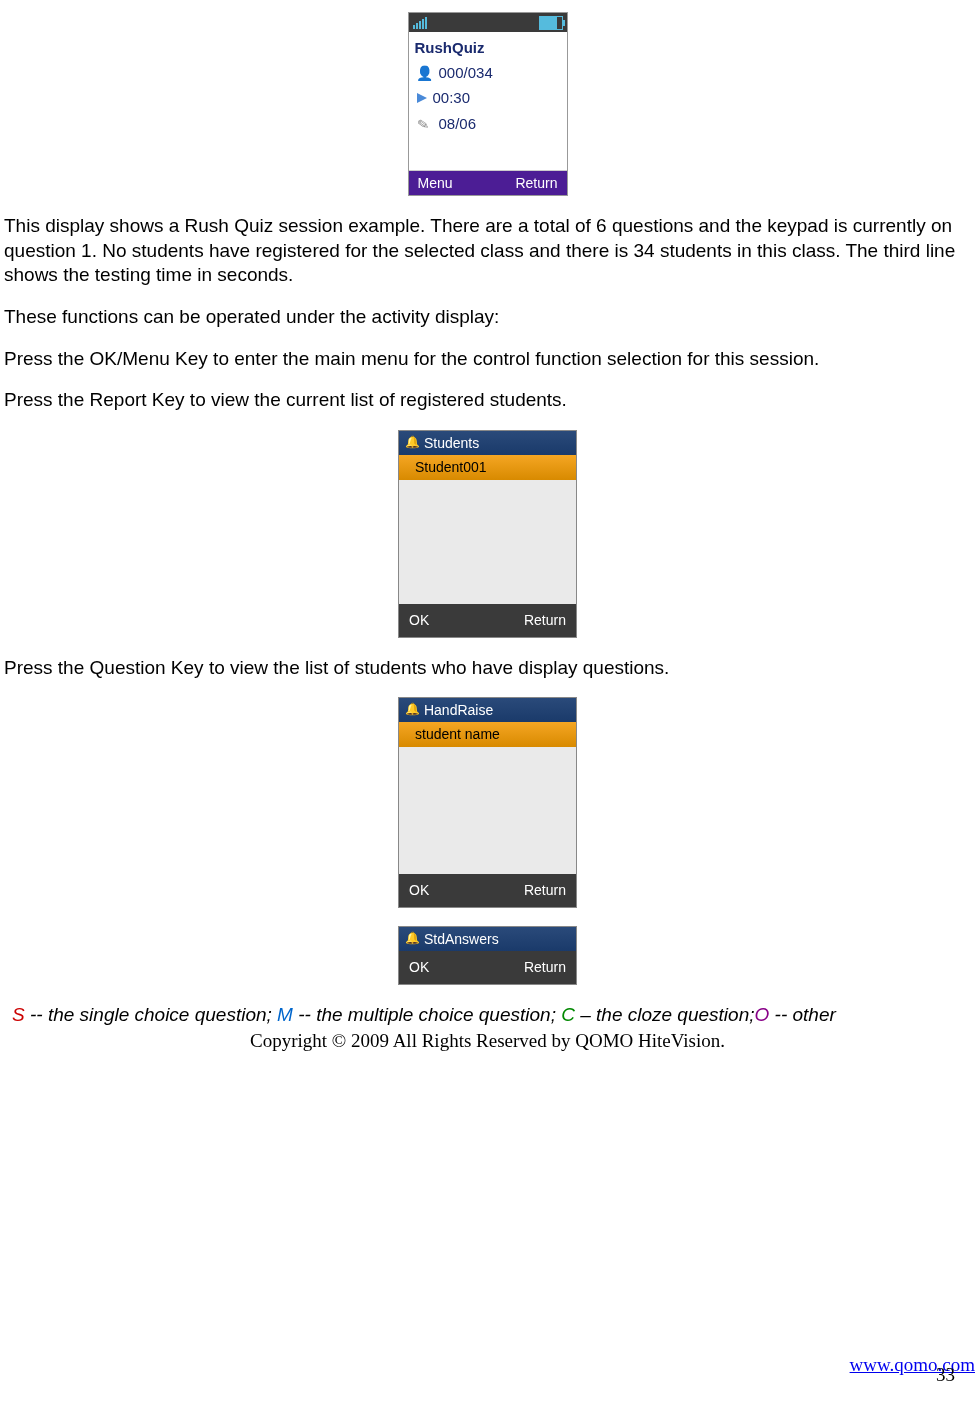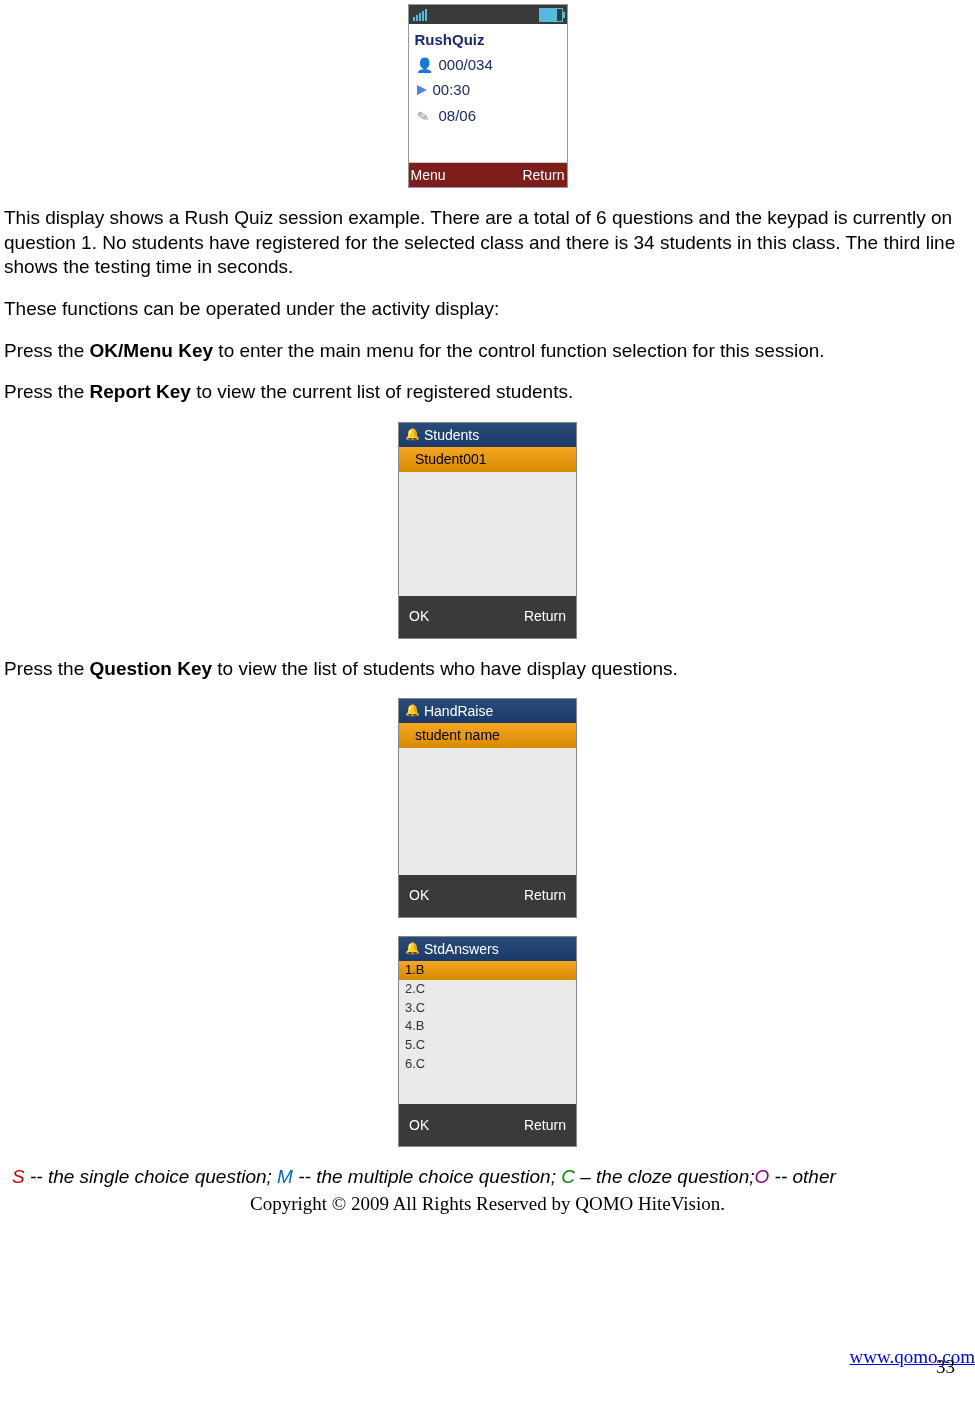--- a/index.html
+++ b/index.html
@@ -1,49 +1,49 @@
 <!DOCTYPE html>
 <html><head>
 <meta charset="utf-8">
 <style>
 body{margin:0;font-family:Arial,sans-serif;font-size:19px;color:#000;line-height:1.3}
 .page{width:975px;height:1401px;position:relative;padding:0 4px;box-sizing:border-box}
-.phone{width:158px;margin:4px auto 18px;border:1px solid #999}
+.phone{width:158px;margin:12px auto 18px;border:1px solid #999}
 .phone-status{height:19px;background:#3a3a3a;display:flex;justify-content:space-between;align-items:center;padding:0 4px}
 .signal{display:flex;align-items:flex-end;gap:1px}
 .sbar{width:2px;background:#5bd}
 .sbar:nth-child(1){height:4px}.sbar:nth-child(2){height:6px}.sbar:nth-child(3){height:8px}.sbar:nth-child(4){height:10px}.sbar:nth-child(5){height:12px}
 .batt{width:22px;height:12px;border:1px solid #5bd;position:relative}
 .batt::after{content:'';position:absolute;right:-3px;top:3px;width:2px;height:6px;background:#5bd}
 .batt-fill{height:100%;width:80%;background:#5bd}
 .phone-body{background:#fff;min-height:130px;padding:4px 6px;border-bottom:1px solid #ccc;color:#1a2a6e;font-size:15px}
 .phone-title{font-weight:bold;color:#1a2a6e;padding:2px 0}
 .phone-row{display:flex;align-items:center;gap:6px;padding:3px 2px}
 .icon-box{width:16px;height:16px;display:inline-block}
 .ico-person{color:#f4a030;font-size:14px}
 .ico-play{width:0;height:0;border-left:10px solid #4a8ad8;border-top:5px solid transparent;border-bottom:5px solid transparent}
 .ico-pencil{color:#888;font-size:14px;transform:rotate(-10deg)}
 .ico-bell{color:#f4a030;font-size:12px}
-.phone-footer{height:24px;background:#7f1d1d;color:#fff;display:flex;justify-content:space-between;align-items:center;padding:0 2px;font-size:14px}
+.phone-footer{height:24px;background:#4c1d95;color:#fff;display:flex;justify-content:space-between;align-items:center;padding:0 9px;font-size:14px}
 p{margin:0 0 17px}
 .mini{width:177px;margin:6px auto 18px;border:1px solid #888}
 .blue-bar{background:linear-gradient(#2a4a7a,#1a3a6a);color:#fff;font-size:14px;padding:3px 6px;display:flex;align-items:center;gap:4px}
 .orange-bar{background:linear-gradient(#f5a623,#d88a00);color:#000;font-size:14px;padding:3px 16px}
 .mini-body{background:#eaeaea;min-height:124px}
 .mini-body.tall{min-height:127px}
-.mini-footer{height:42px;background:#3a3a3a;color:#fff;display:flex;justify-content:space-between;align-items:center;padding:0 10px;font-size:14px}
+.mini-footer{height:33px;background:#3a3a3a;color:#fff;display:flex;justify-content:space-between;align-items:center;padding:0 10px;font-size:14px}
 .ans-row{padding:1px 6px;font-size:13px;color:#333}
 .ans-row.sel{background:linear-gradient(#f5a623,#d88a00);color:#000}
 .legend{font-style:italic;margin:2px 8px 2px}
 .copyright{text-align:center;font-family:'Times New Roman',serif;font-size:19px;margin:0}
 .footer{position:absolute;bottom:35px;left:0;right:0;text-align:right;font-family:'Times New Roman',serif;font-size:19px}
 .footer a{color:#0000ee;text-decoration:underline}
 .pgnum{position:absolute;right:20px;bottom:25px;font-family:'Times New Roman',serif;font-size:19px}
 .red{color:#c00}.blue{color:#06c}.green{color:#080}.purple{color:#808}
-b{font-weight:bold}
+b{font-weight:normal}
 </style>
 </head>
 <body>
 
 <div class="page">
 
 <div class="phone">
   <div class="phone-status">
     <div class="signal">
           <div class="sbar"></div>
@@ -109,29 +109,20 @@
     <span>Return</span>
   </div>
 </div>
 
 
 <div class="mini">
   <div class="blue-bar">
         <span class="ico-bell">🔔</span>
         <span>StdAnswers</span>
       </div>
-  <div class="mini-body" style="min-height:auto;background:#eaeaea">
-    <div class="ans-row sel">1.B</div>
-    <div class="ans-row">2.C</div>
-    <div class="ans-row">3.C</div>
-    <div class="ans-row">4.B</div>
-    <div class="ans-row">5.C</div>
-    <div class="ans-row">6.C</div>
-    <div style="height:30px"></div>
-  </div>
   <div class="mini-footer">
     <span>OK</span>
     <span>Return</span>
   </div>
 </div>
 
 <p class="legend"><span class="red">S</span><span> -- the single choice question; </span><span class="blue">M</span><span> -- the multiple choice question; </span><span class="green">C</span><span> – the cloze question</span><span>;</span><span class="purple">O</span><span> -- other</span></p>
 <p class="copyright">Copyright © 2009 All Rights Reserved by QOMO HiteVision.</p>
 
 <div class="footer"><a>www.qomo.com</a></div>

